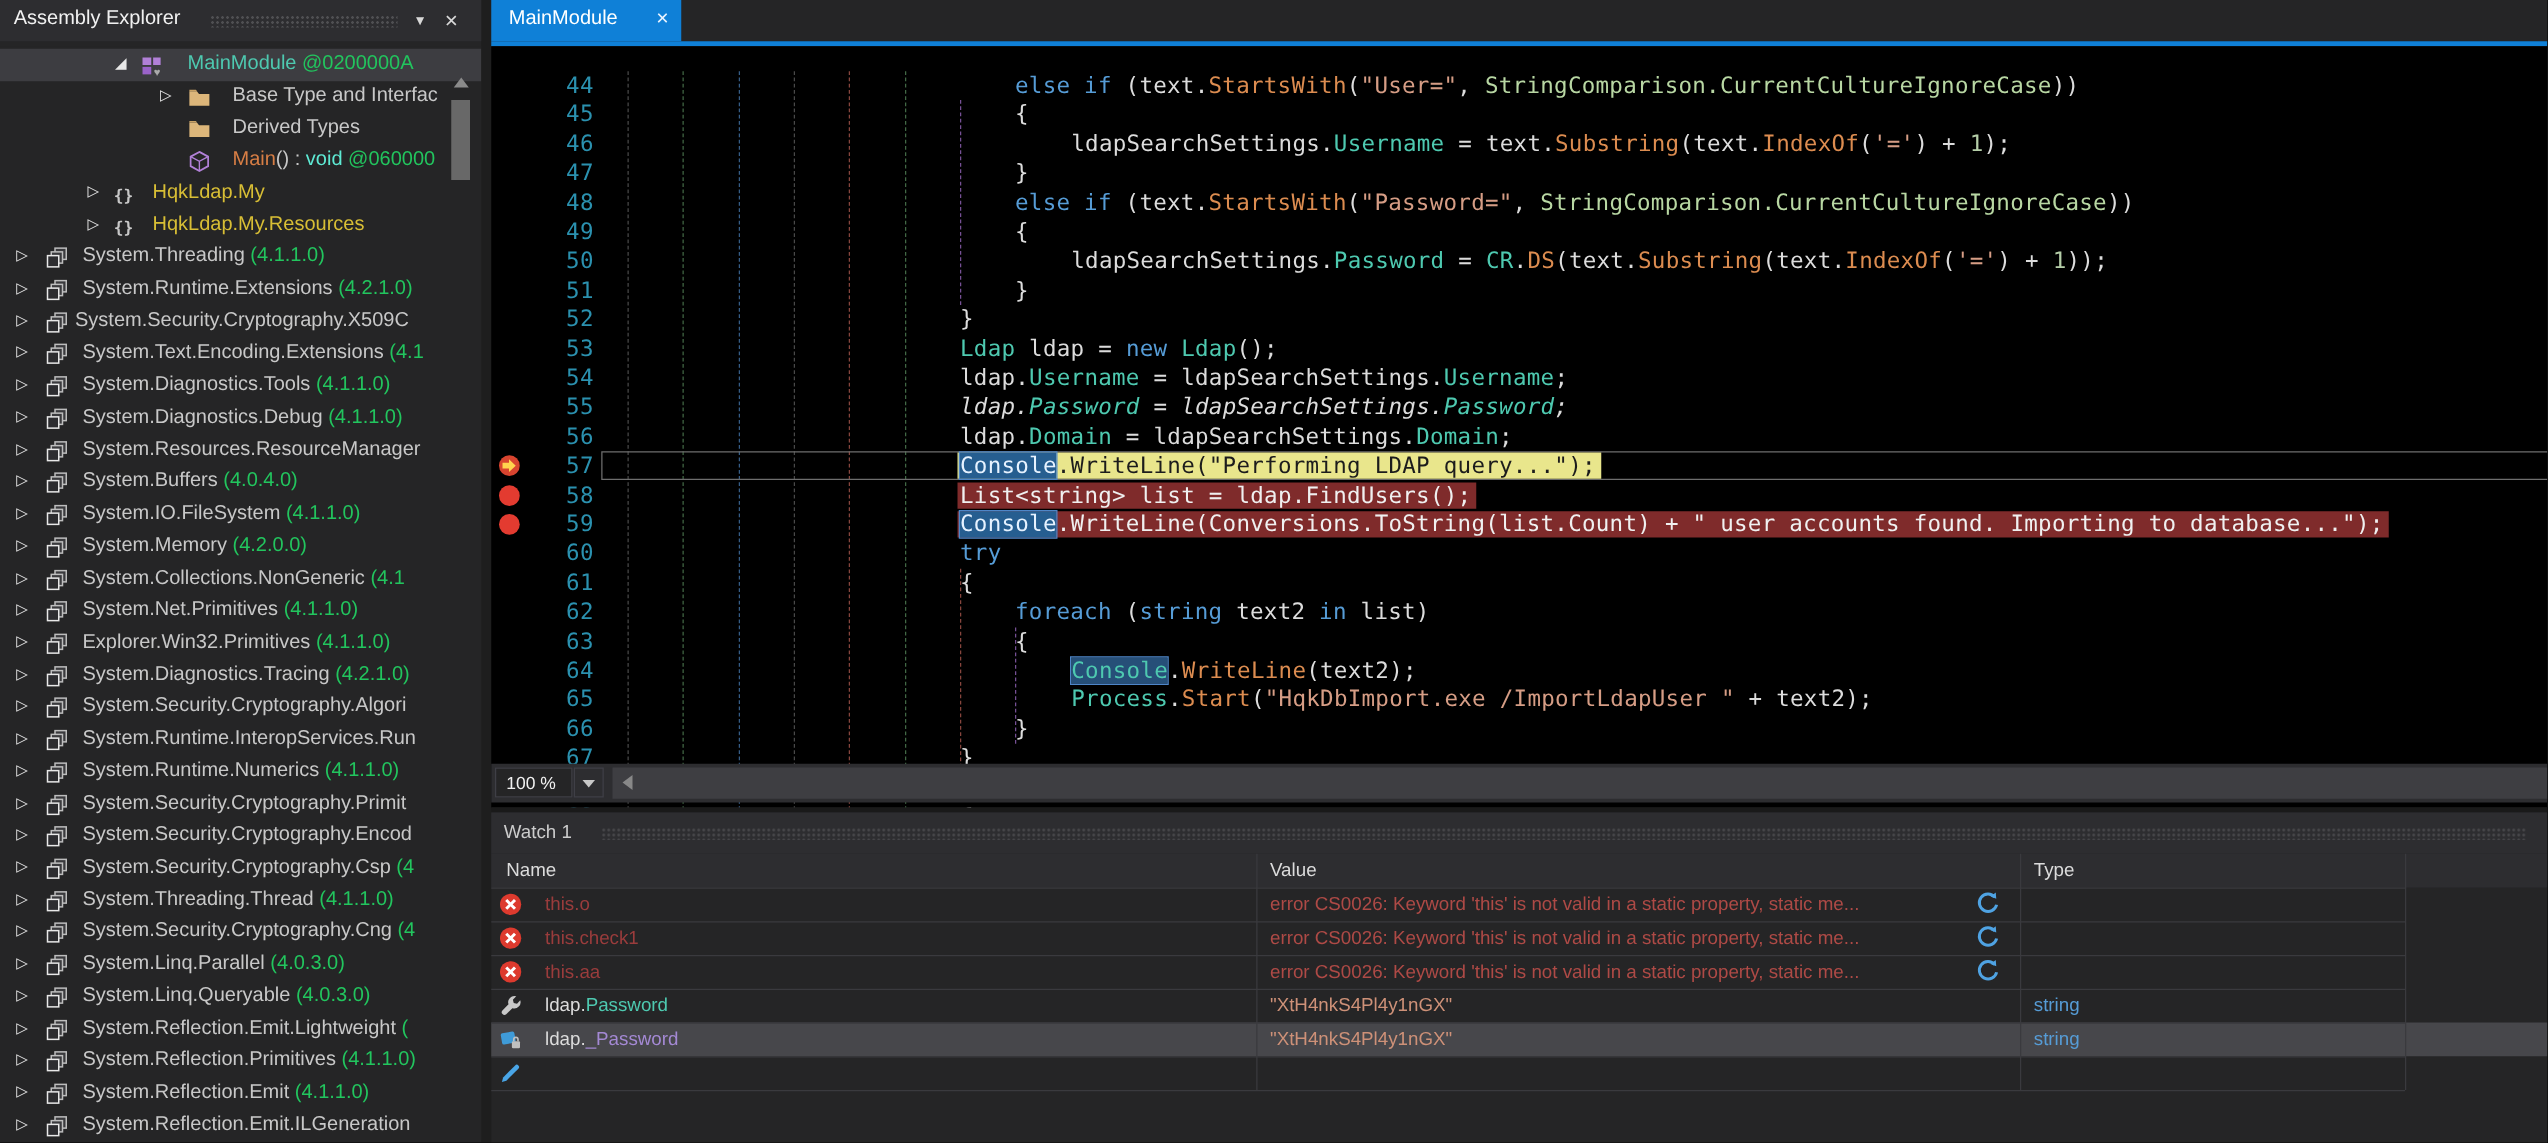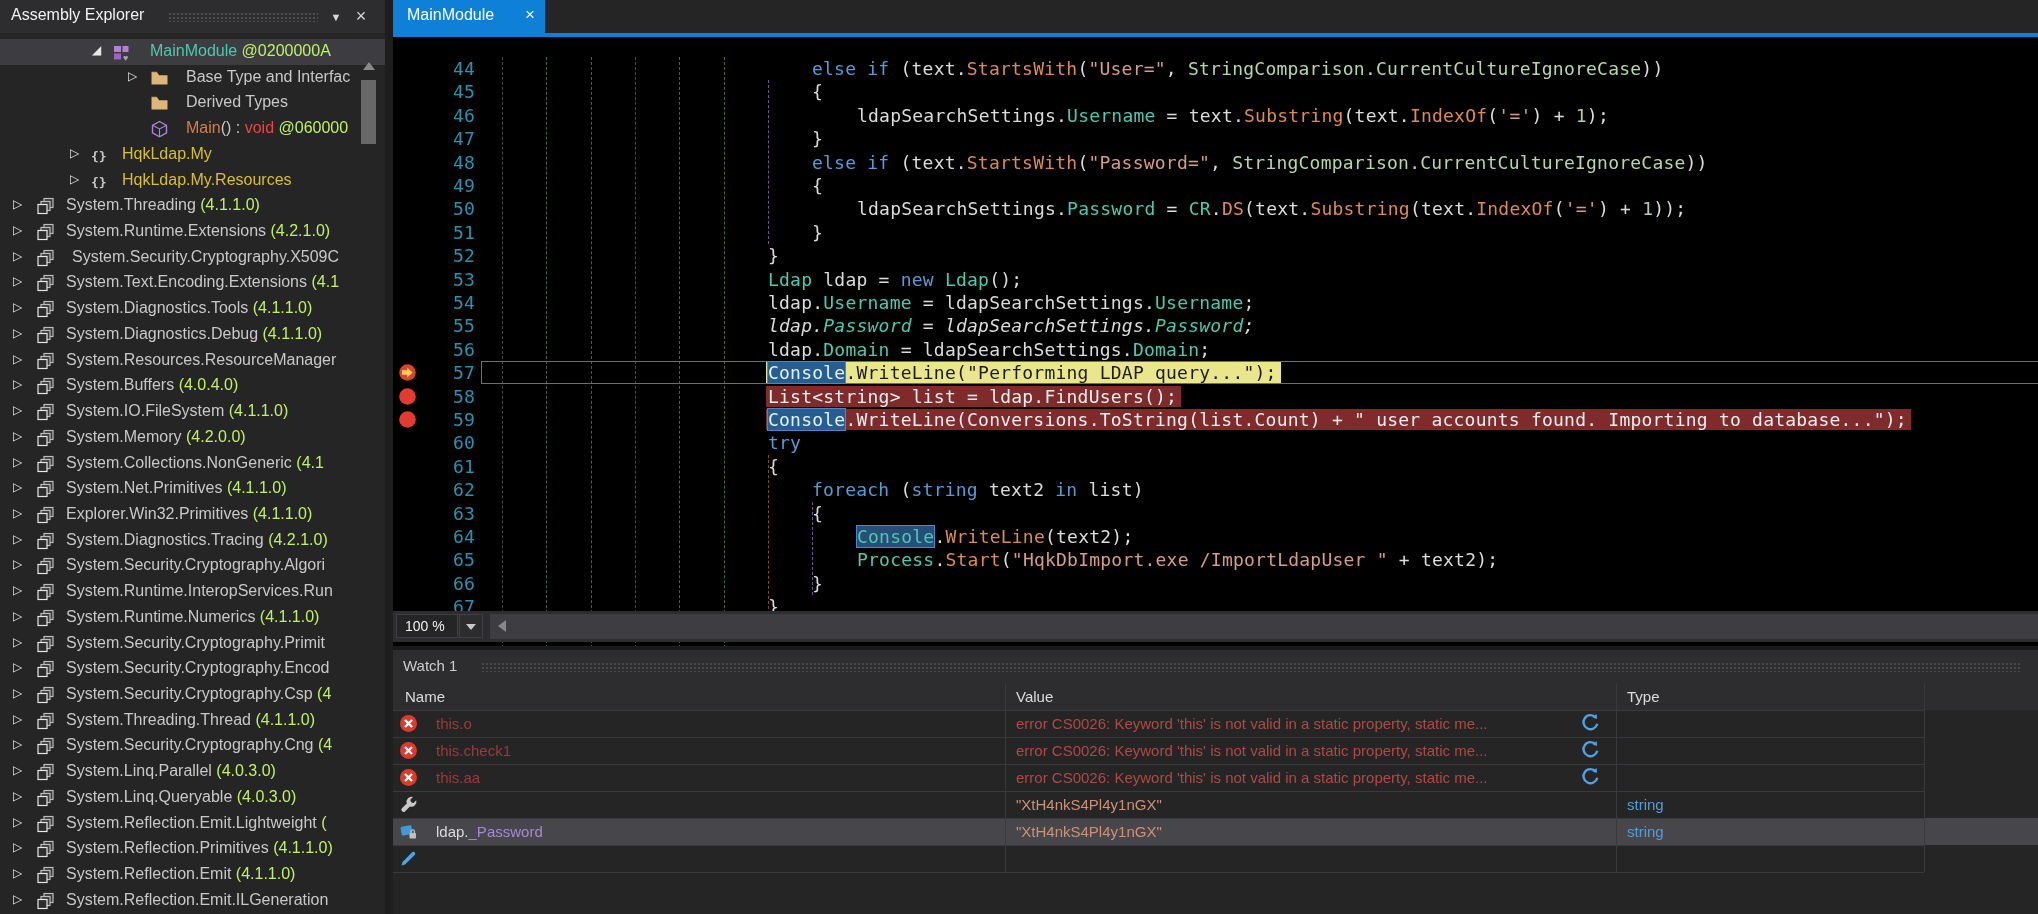--- a/index.html
+++ b/index.html
@@ -13,21 +13,21 @@
   #ae-title{left:0;top:0;width:385px;height:33px;background:#2d2d30;color:#f1f1f1;font-size:16px;}
   #ae-title .t{position:absolute;left:11px;top:6px;white-space:nowrap;}
   #ae-title .dots{position:absolute;left:168px;top:12px;width:150px;}
   .winbtn{position:absolute;top:3px;color:#d8d8d8;font-size:15px;width:22px;height:26px;text-align:center;line-height:26px;cursor:default;}
   #tree{left:0;top:37px;width:385px;height:877px;overflow:hidden;background:#252526;}
   .trow{position:absolute;left:0;width:385px;height:26px;white-space:nowrap;overflow:hidden;font-size:16px;color:#c8c8c8;}
   .trow.sel{background:#3d3d41;}
   .texp{position:absolute;top:4px;font-size:12px;color:#e8e8e8;}
   .ticon{position:absolute;top:4px;width:17px;height:17px;}
   .tlabel{position:absolute;top:3px;}
-  .c-teal{color:#4ec9b0}.c-ver{color:#bef264}.c-ns{color:#d8be35}.c-kw{color:#ef4444}
+  .c-teal{color:#4ec9b0}.c-ver{color:#22c55e}.c-ns{color:#d8be35}.c-kw{color:#5eead4}
   .c-meth{color:#d77e45}.c-fg{color:#c8c8c8}
   #tree-scroll-up{left:358px;top:56px;width:22px;height:20px;}
   #tree-scroll-up .tri{width:0;height:0;border-left:6px solid transparent;border-right:6px solid transparent;border-bottom:8px solid #8a8a8a;margin:6px auto 0;}
   #tree-scroll-thumb{left:361px;top:80px;width:15px;height:64px;background:#686868;}
 
   
   #right{left:393px;top:0;width:1645px;height:914px;background:#1e1e1e;}
   #tabbar{left:0;top:0;width:1645px;height:33px;background:#252526;}
   .tab{position:absolute;left:0;top:0;height:33px;width:152px;background:#0f80d7;color:#ffffff;font-size:16px;}
   .tab .lbl{position:absolute;left:14px;top:6px;}
@@ -150,21 +150,21 @@
             </svg></span>
           <span class="tlabel" style="left: 66px;"><span class="c-fg">System.Runtime.Extensions </span><span class="c-ver">(4.2.1.0)</span></span>
         </div>
         <div class="trow" style="top: 208px;">
           <span class="texp" style="left: 13px;">▷</span>
           <span class="ticon" style="display: inline-block; width: 19px; height: 19px; left: 36px;"><svg width="19" height="19" viewBox="0 0 19 19">
               <rect x="8" y="1.5" width="9" height="9" fill="#3a3a3d" stroke="#bdbdbd" stroke-width="1.2"></rect>
               <rect x="5" y="4.5" width="9" height="9" fill="#3a3a3d" stroke="#bdbdbd" stroke-width="1.2"></rect>
               <rect x="2" y="7.5" width="9" height="9" fill="#2d2d30" stroke="#e8e8e8" stroke-width="1.2"></rect>
             </svg></span>
-          <span class="tlabel" style="left: 72px;"><span class="c-fg">System.Security.Cryptography.X509C</span></span>
+          <span class="tlabel" style="left: 60px;"><span class="c-fg">System.Security.Cryptography.X509C</span></span>
         </div>
         <div class="trow" style="top: 233px;">
           <span class="texp" style="left: 13px;">▷</span>
           <span class="ticon" style="display: inline-block; width: 19px; height: 19px; left: 36px;"><svg width="19" height="19" viewBox="0 0 19 19">
               <rect x="8" y="1.5" width="9" height="9" fill="#3a3a3d" stroke="#bdbdbd" stroke-width="1.2"></rect>
               <rect x="5" y="4.5" width="9" height="9" fill="#3a3a3d" stroke="#bdbdbd" stroke-width="1.2"></rect>
               <rect x="2" y="7.5" width="9" height="9" fill="#2d2d30" stroke="#e8e8e8" stroke-width="1.2"></rect>
             </svg></span>
           <span class="tlabel" style="left: 66px;"><span class="c-fg">System.Text.Encoding.Extensions </span><span class="c-ver">(4.1</span></span>
         </div>
@@ -502,20 +502,21 @@
             <span class="wrefresh" style="display: inline-block; width: 19px; height: 19px;"><svg width="20" height="20" viewBox="0 0 20 20">
                 <path d="M15.8 4.6 A7 7 0 1 0 17.3 10.8" stroke="#4fa3e3" stroke-width="2.4" fill="none"></path>
                 <path d="M16.6 1 L17 6 L12.4 4.2 Z" fill="#4fa3e3"></path>
               </svg></span>
             <div class="wcell wtype" style="left: 1234px; width: 293px;"></div>
           </div>
           <div class="wrow" style="top: 108px;">
             <span class="wicon" style="display: inline-block; width: 19px; height: 19px;"><svg width="19" height="19" viewBox="0 0 19 19">
                 <path d="M17.2 5.2 a5 5 0 0 1 -6.3 6.3 L6 16.4 a2.2 2.2 0 0 1 -3.1 -3.1 L7.8 8.4 A5 5 0 0 1 14 2 L11.3 4.7 l0.7 2.6 2.6 0.7 2.6 -2.8 z" fill="#c8c8c8"></path>
               </svg></span>
+            <div class="wcell" style="left: 43px; width: 565px;"><span class="wdf">ldap.</span><span class="wteal">Password</span></div>
             <div class="wcell" style="left: 623px; width: 558px;"><span class="wstr">"XtH4nkS4Pl4y1nGX"</span></div>
             <div class="wcell wtype" style="left: 1234px; width: 293px;">string</div>
           </div>
           <div class="wrow sel" style="top: 135px;">
             <span class="wicon" style="display: inline-block; width: 19px; height: 19px;"><svg width="19" height="19" viewBox="0 0 19 19">
                 <rect x="2" y="4" width="11" height="9" rx="1.5" fill="#3f9bd8" transform="rotate(-10 7 8)"></rect>
                 <rect x="10.5" y="11" width="6.5" height="5.5" rx="1" fill="#c0c0c0"></rect>
                 <path d="M12 11 v-1.4 a1.7 1.7 0 0 1 3.4 0 V11" stroke="#c0c0c0" stroke-width="1.3" fill="none"></path>
               </svg></span>
             <div class="wcell" style="left: 43px; width: 565px;"><span class="wdf">ldap.</span><span class="wpurple">_Password</span></div>

